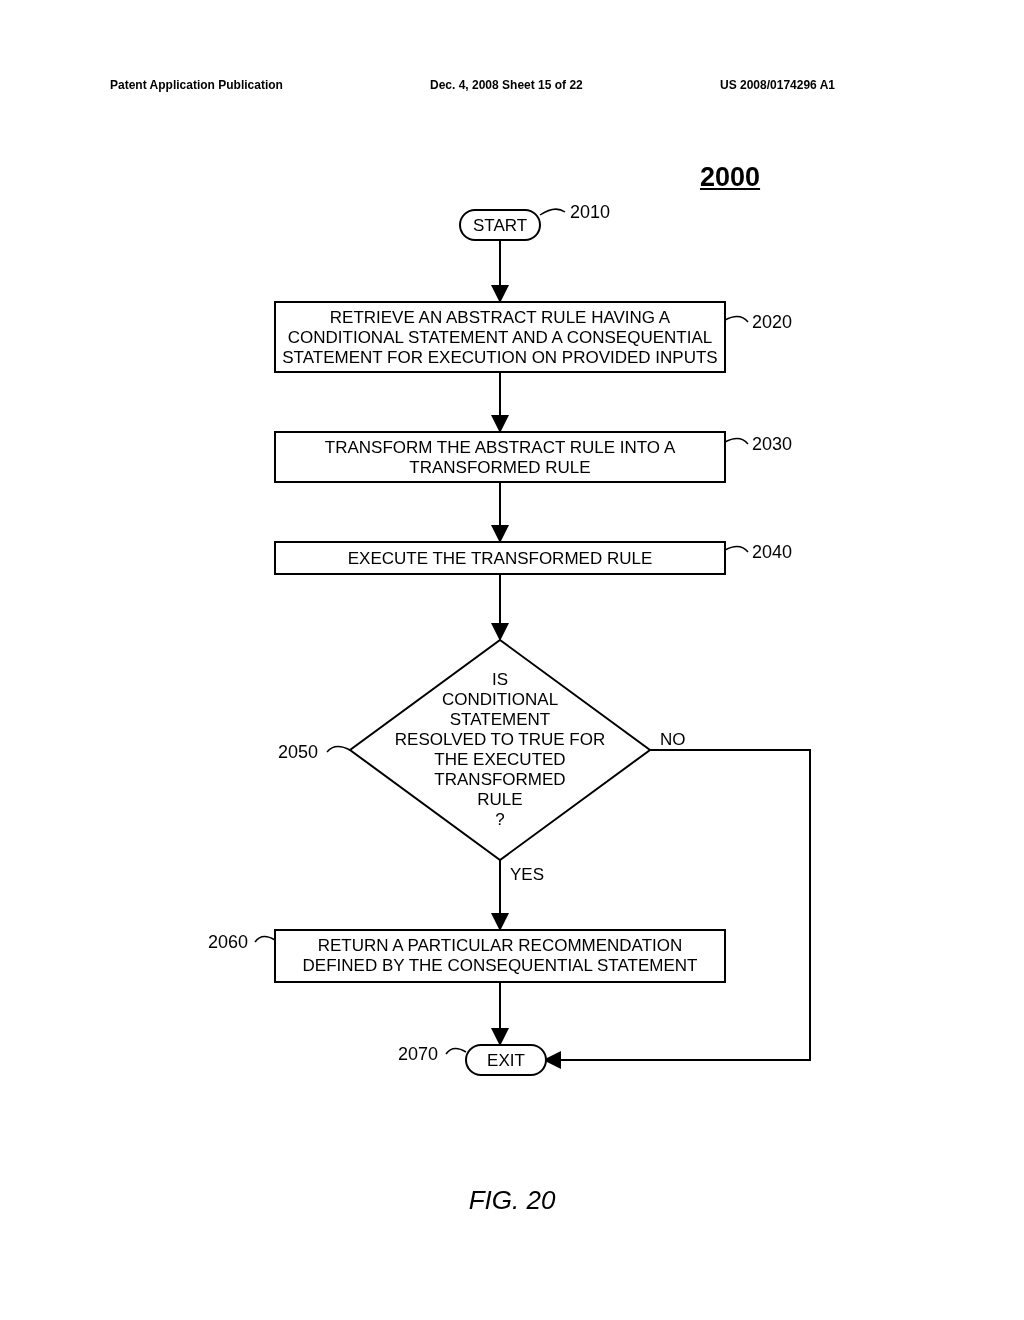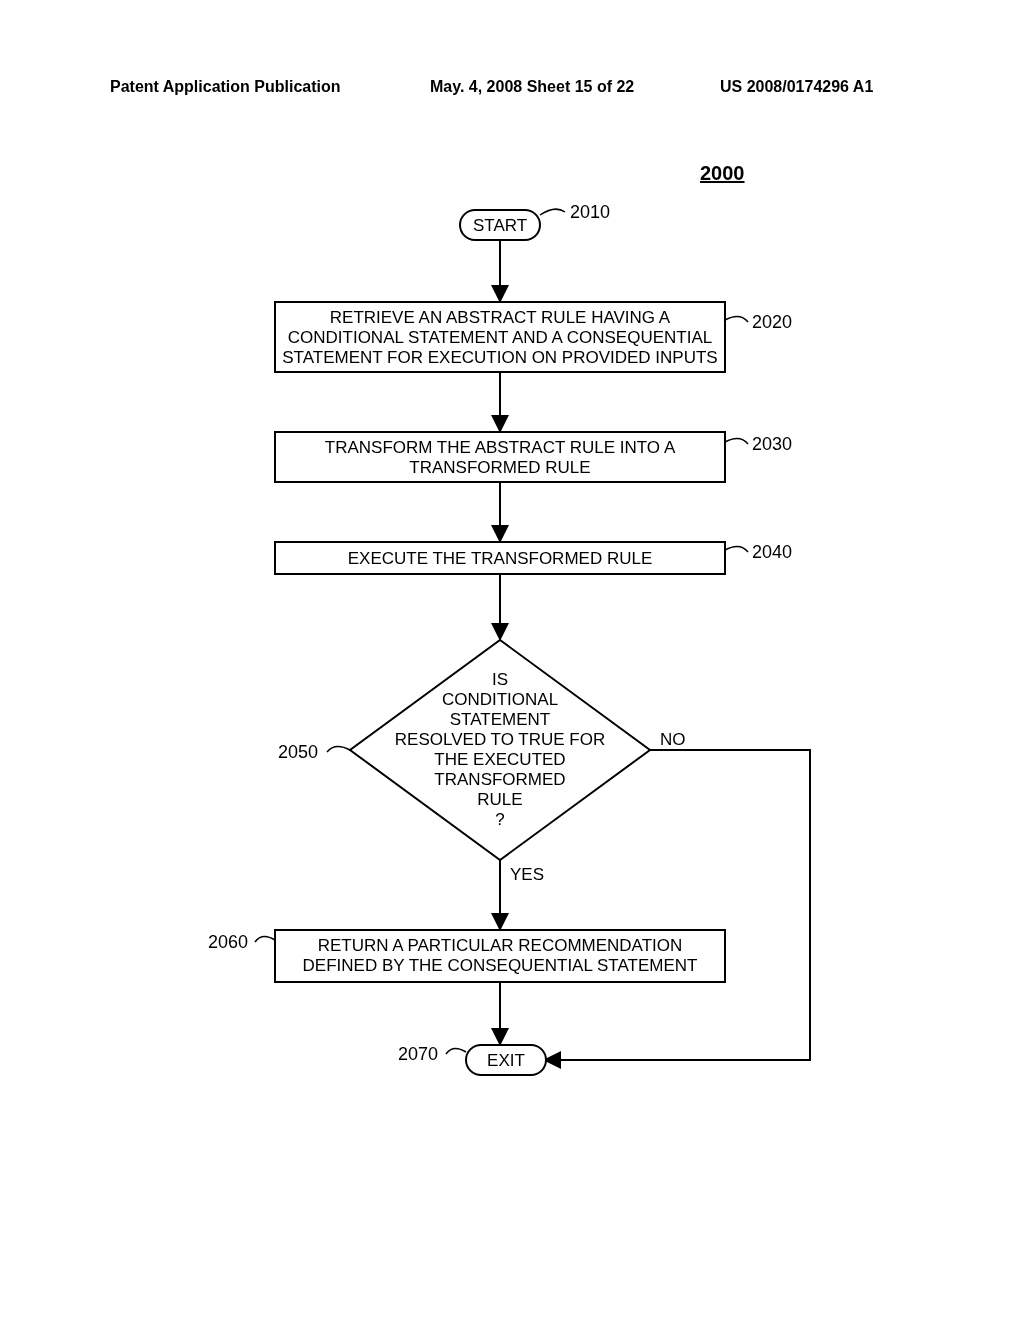--- a/index.html
+++ b/index.html
@@ -12,31 +12,31 @@
     position: relative;
   }
   .page {
     position: relative;
     width: 1024px;
     height: 1320px;
   }
   .hdr {
     position: absolute;
     top: 78px;
-    font-size: 16px;
+    font-size: 12px;
     font-weight: bold;
   }
   .hdr-left { left: 110px; }
   .hdr-mid  { left: 430px; }
   .hdr-right{ left: 720px; }
   .figref {
     position: absolute;
     top: 162px;
     left: 700px;
-    font-size: 20px;
+    font-size: 27px;
     font-weight: bold;
     text-decoration: underline;
   }
   .figcap {
     position: absolute;
     top: 1185px;
     left: 0;
     width: 1024px;
     text-align: center;
     font-size: 26px;
@@ -78,21 +78,21 @@
     stroke-width: 1.5;
     fill: none;
   }
 </style>
 </head>
 <body>
 
 <div class="page">
 
   <div class="hdr hdr-left">Patent Application Publication</div>
-  <div class="hdr hdr-mid">May. 4, 2008  Sheet 15 of 22</div>
+  <div class="hdr hdr-mid">Dec. 4, 2008  Sheet 15 of 22</div>
   <div class="hdr hdr-right">US 2008/0174296 A1</div>
 
   <div class="figref">2000</div>
 
   <svg width="1024" height="1320">
     <defs>
       <marker id="arrow" viewBox="0 0 12 12" refX="10" refY="6" markerWidth="9" markerHeight="9" orient="auto-start-reverse">
         <path d="M0,0 L12,6 L0,12 Z" fill="#000"></path>
       </marker>
     </defs>
@@ -172,14 +172,15 @@
     <g>
       <rect class="shape" x="466" y="1045" width="80" height="30" rx="15" ry="15"></rect>
       <text class="term-text" x="506" y="1066" text-anchor="middle">EXIT</text>
     </g>
 
     <path class="lead" d="M466,1052 Q453,1044 446,1054"></path>
     <text class="lbl-text" x="398" y="1060">2070</text>
 
   </svg>
 
+  <div class="figcap">FIG. 20</div>
 
 </div>
 
 </body></html>

